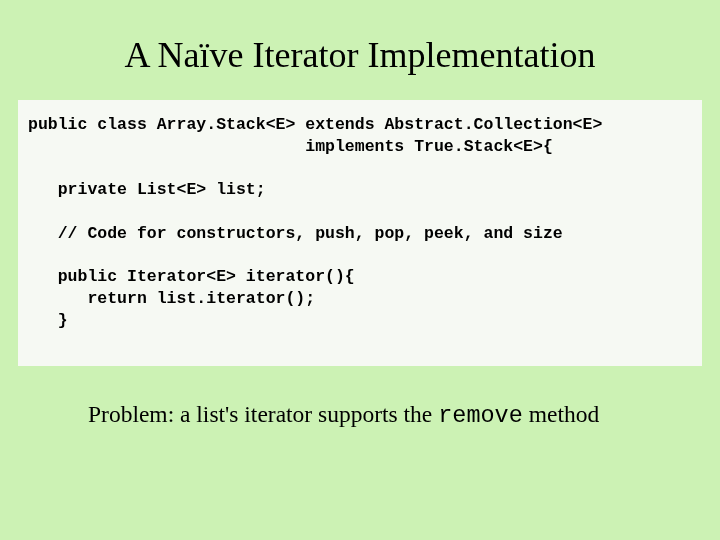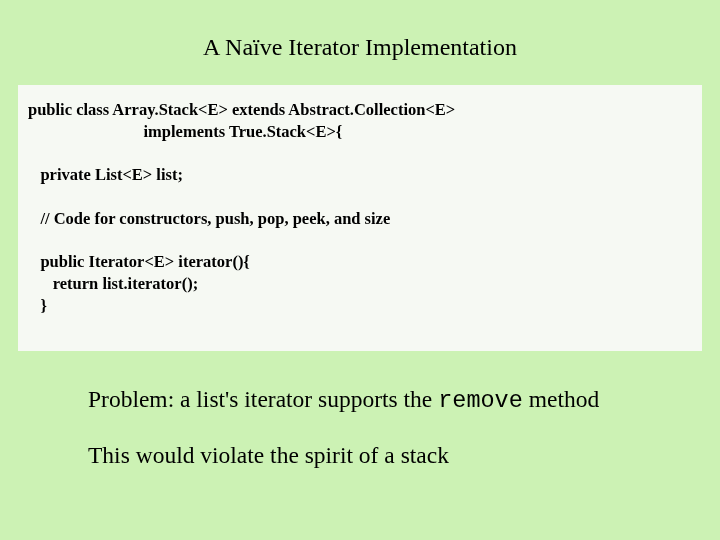--- a/index.html
+++ b/index.html
@@ -5,31 +5,31 @@
   * { margin: 0; padding: 0; box-sizing: border-box; }
   body {
     width: 720px;
     height: 540px;
     background: #ccf2b4;
     font-family: "Times New Roman", Times, serif;
     color: #000;
     overflow: hidden;
   }
   .title {
-    font-size: 24px;
+    font-size: 36px;
     text-align: center;
     padding-top: 34px;
     padding-bottom: 24px;
     font-weight: normal;
   }
   .code-box {
     background: #f6f9f3;
     margin: 0 18px 0 18px;
     padding: 14px 10px 34px 10px;
-    font-family: Liberation Serif, serif;
+    font-family: Liberation Mono, monospace;
     font-weight: bold;
     font-size: 16.5px;
     line-height: 1.32;
     white-space: pre;
     color: #000;
   }
   .body-text {
     font-size: 23.5px;
     padding-left: 88px;
     padding-right: 40px;
@@ -52,14 +52,13 @@
 <span>   private List&lt;E&gt; list;</span>
 <span></span>
 <span>   // Code for constructors, push, pop, peek, and size</span>
 <span></span>
 <span>   public Iterator&lt;E&gt; iterator(){</span>
 <span>      return list.iterator();</span>
 <span>   }</span></div>
 
 <div class="body-text">
   <p class="p1"><span>Problem: a list's iterator supports the </span><span class="mono-inline">remove</span><span> method</span></p>
-  <p>This would violate the spirit of a stack</p>
 </div>
 
 </body></html>

